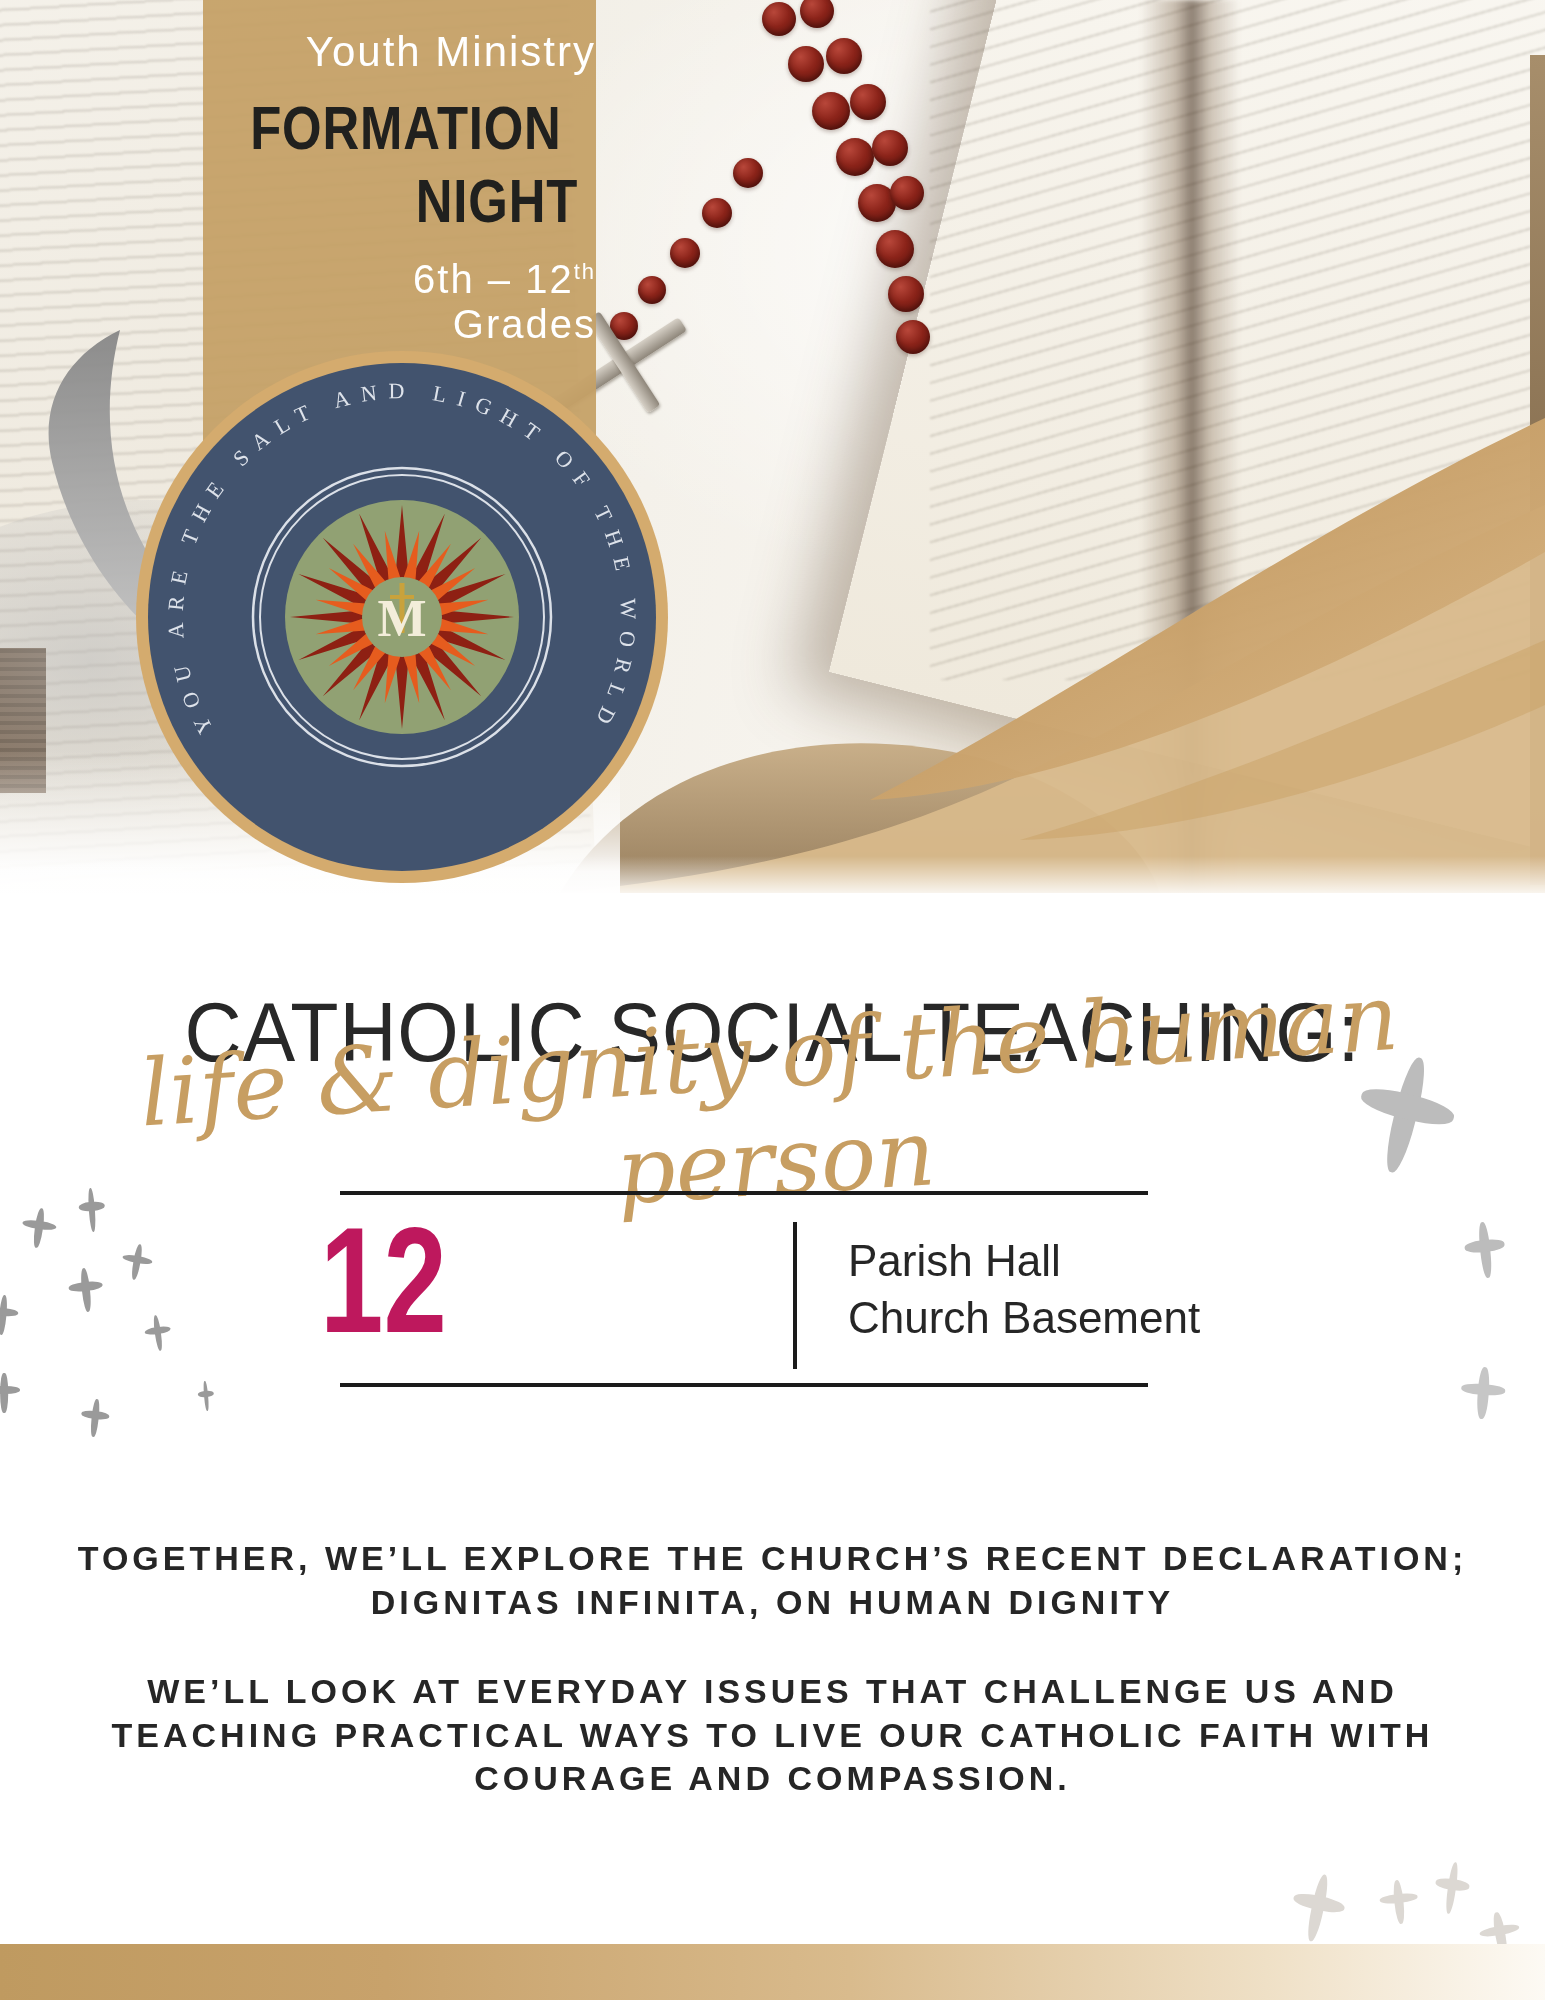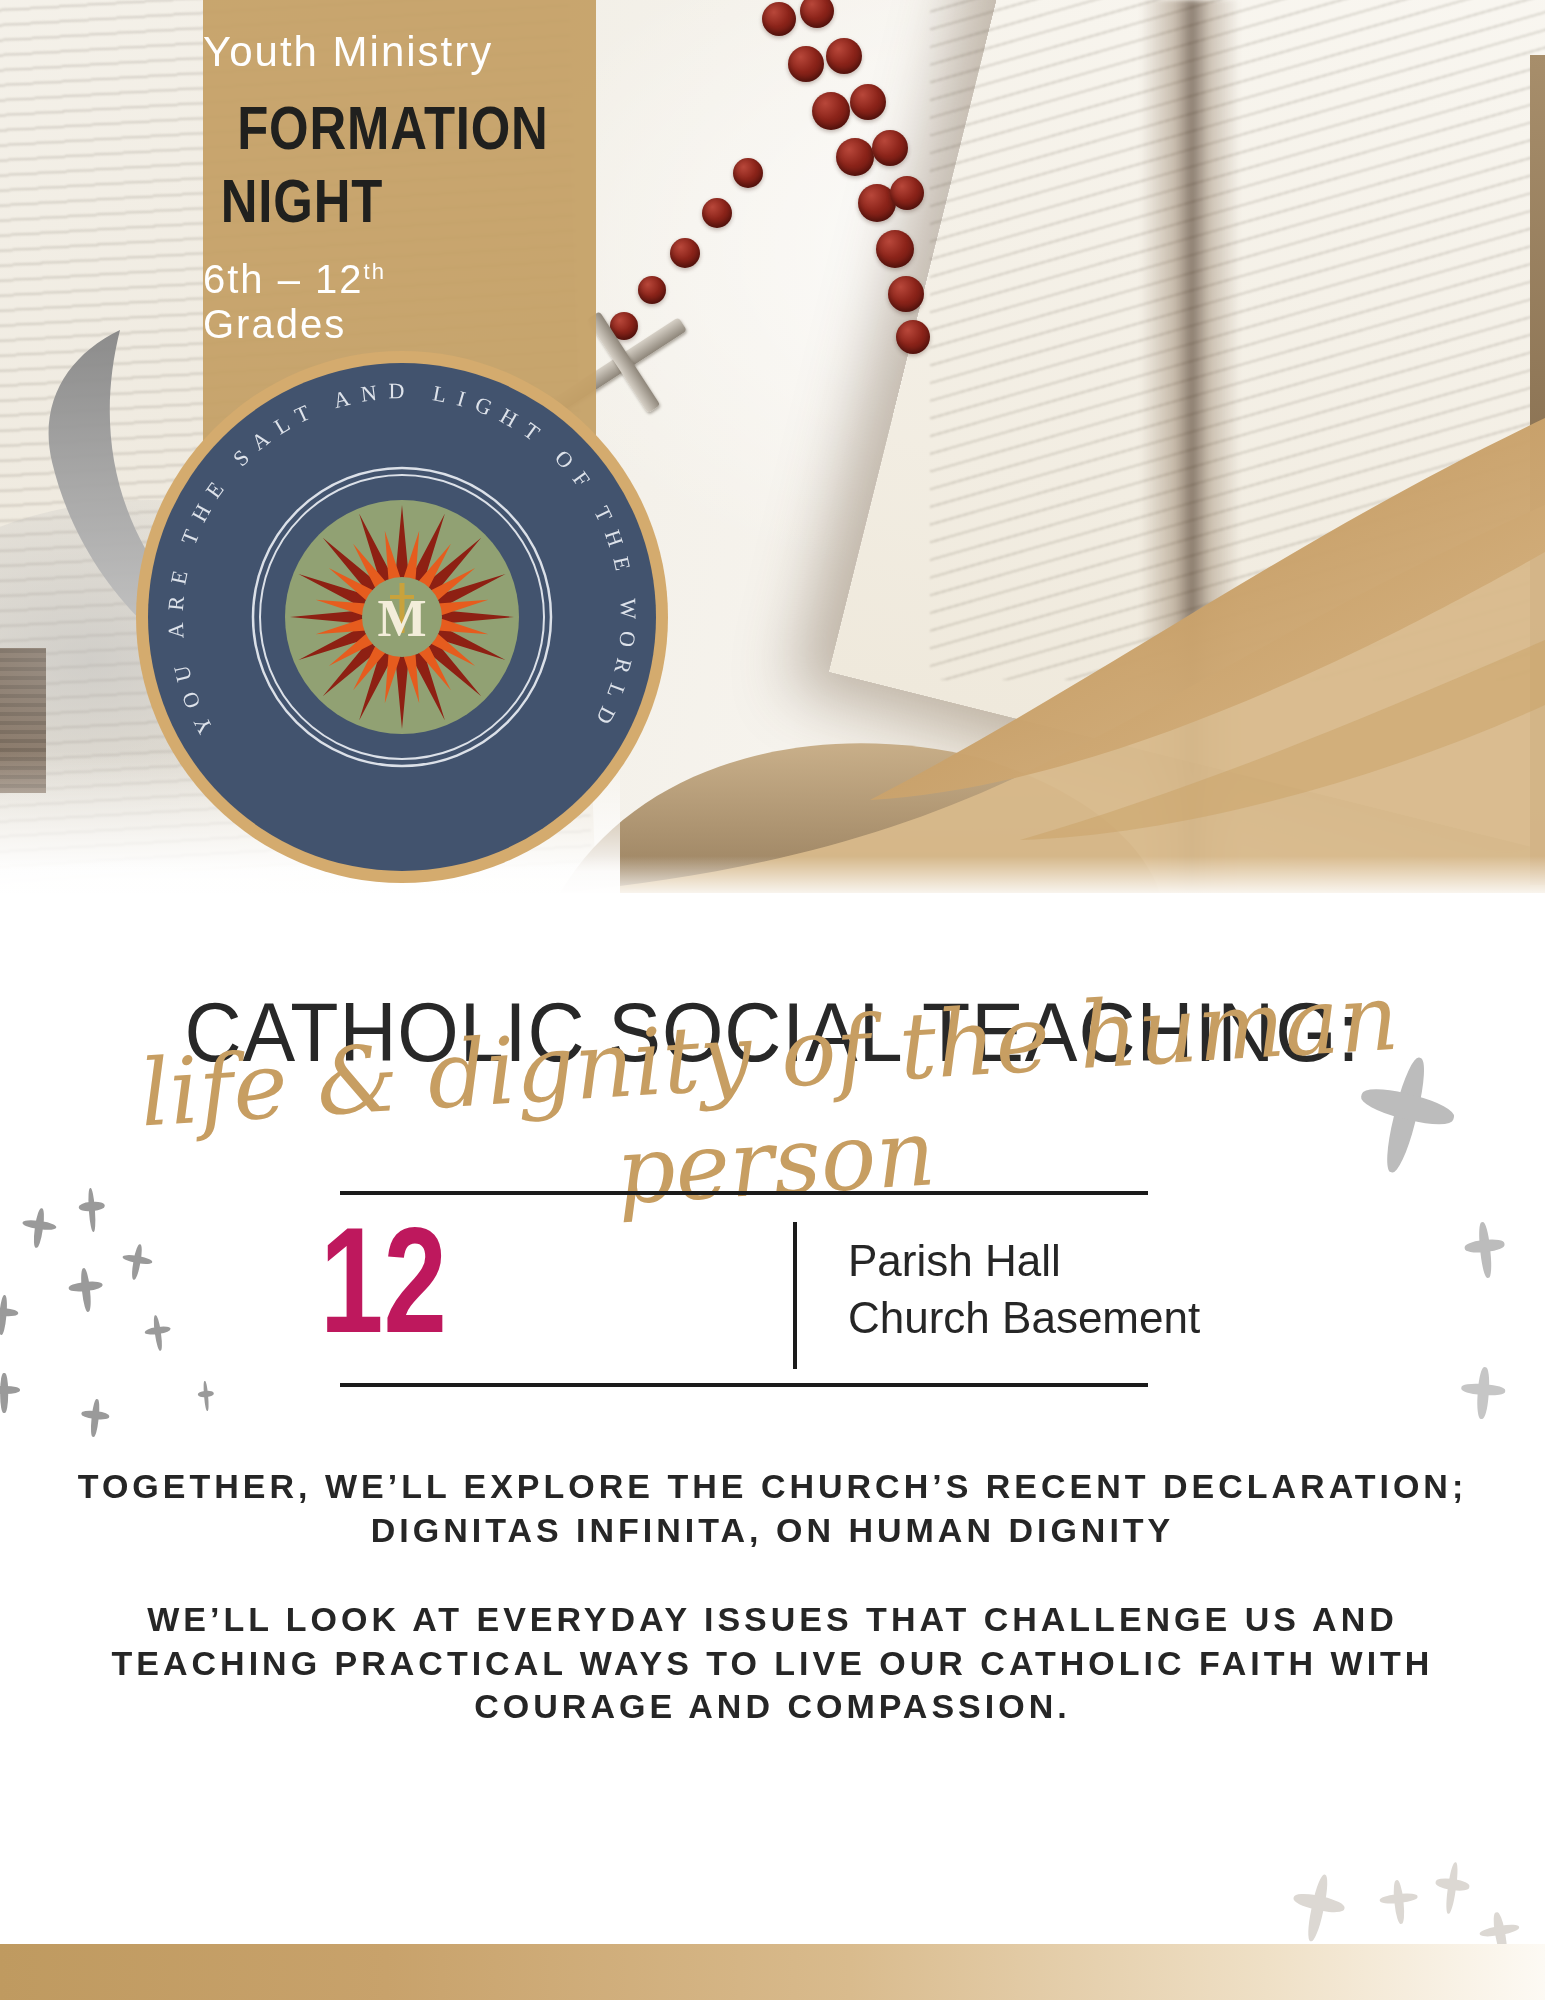--- a/index.html
+++ b/index.html
@@ -36,21 +36,21 @@
       background:linear-gradient(180deg,#d6d0c6,#8e867a);box-shadow:0 2px 3px rgba(70,60,45,.4);}
   .crucifix .bar-cross{position:absolute;left:122px;top:22px;width:15px;height:112px;border-radius:4px;
       background:linear-gradient(90deg,#d6d0c6,#8e867a);box-shadow:0 2px 3px rgba(70,60,45,.4);}
   .swoosh-svg{position:absolute;left:0;top:0;width:1545px;height:893px;z-index:3;}
   .hero-fade-left{position:absolute;left:0;top:750px;width:620px;height:143px;z-index:4;
       background:linear-gradient(180deg,rgba(255,255,255,0),rgba(255,255,255,.95) 85%);}
   .hero-fade-full{position:absolute;left:0;top:856px;width:100%;height:37px;z-index:4;
       background:linear-gradient(180deg,rgba(255,255,255,0),rgba(255,255,255,.85));}
   
   .banner{position:absolute;left:203px;top:0;width:393px;height:632px;z-index:5;
-      background:rgba(197,160,102,.94);text-align:left;}
+      background:rgba(197,160,102,.94);text-align:right;}
   .banner-eyebrow{margin-top:28px;font-size:42px;font-weight:300;letter-spacing:2px;color:#ffffff;}
   .banner-title{margin-top:16px;font-size:62px;line-height:1.17;font-weight:800;color:#20201e;letter-spacing:1px;}
   .banner-title span{display:inline-block;transform:scaleX(.82);}
   .banner-grades{margin-top:20px;font-size:40px;line-height:1.13;font-weight:300;color:#ffffff;letter-spacing:2px;}
   .banner-grades sup{font-size:.55em;vertical-align:super;}
   
   .logo{position:absolute;left:135px;top:350px;width:534px;height:534px;z-index:6;}
   
   .headline{position:absolute;left:0;top:928px;width:100%;text-align:center;z-index:7;
       font-size:84px;font-weight:300;letter-spacing:1px;color:#282828;}
@@ -63,21 +63,21 @@
   .rule-bottom{top:1383px;}
   .event-day{position:absolute;left:300px;top:1205px;width:200px;text-align:left;z-index:7;
       font-size:150px;font-weight:800;color:#be185d;line-height:1;}
   .event-day span{display:inline-block;transform:scaleX(.76);}
   .event-month{position:absolute;left:450px;top:1228px;width:320px;text-align:right;z-index:7;
       font-size:52px;letter-spacing:2px;color:#262626;line-height:1.24;}
   .event-divider{position:absolute;left:793px;top:1222px;width:4px;height:147px;background:#1b1b1b;z-index:7;}
   .event-info{position:absolute;left:820px;top:1232px;width:360px;z-index:7;
       font-size:44px;line-height:1.3;color:#262626;margin-left:28px;}
   .event-info .time{font-weight:700;}
-  .copy{position:absolute;left:55px;top:1465px;width:1435px;text-align:center;z-index:7;
+  .copy{position:absolute;left:55px;top:1537px;width:1435px;text-align:center;z-index:7;
       font-size:34px;font-weight:700;letter-spacing:4px;line-height:1.28;color:#262626;}
   .copy p{margin:0 0 46px 0;}
   
   .cross{position:absolute;color:#9a9a9a;z-index:7;}
   .cross::before{content:"";position:absolute;left:50%;top:0;width:24%;height:100%;
       background:currentColor;border-radius:45%;transform:translateX(-50%);}
   .cross::after{content:"";position:absolute;left:0;top:32%;width:100%;height:21%;
       background:currentColor;border-radius:45%;}
   
   .bottom-bar{position:absolute;left:0;top:1944px;width:100%;height:56px;z-index:8;

